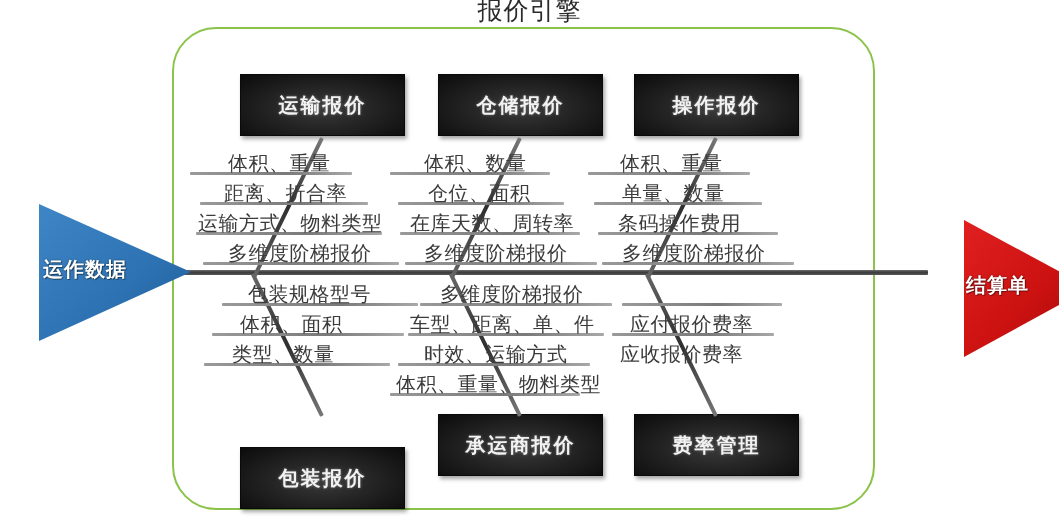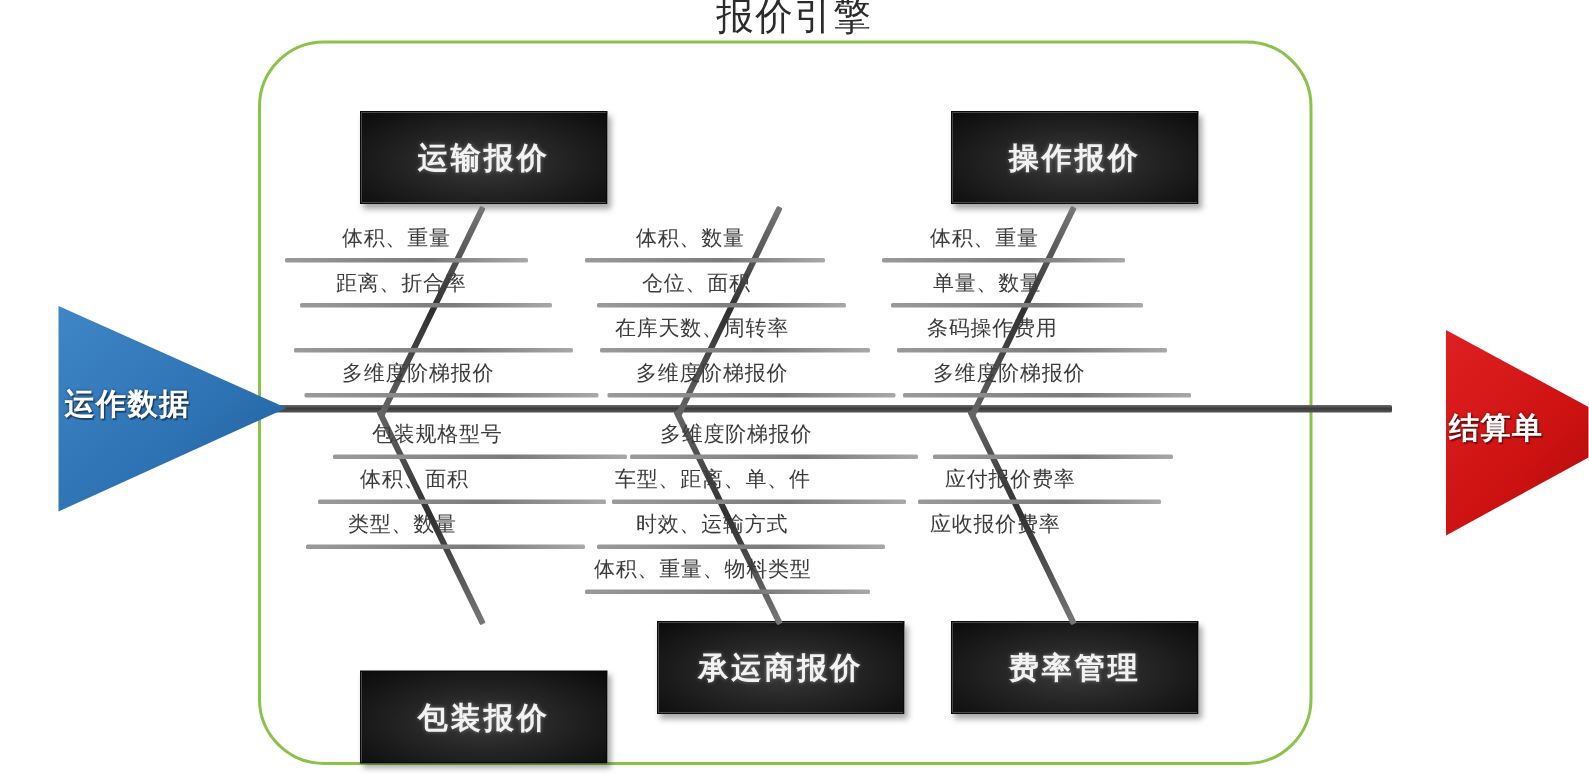--- a/index.html
+++ b/index.html
@@ -68,21 +68,21 @@
   .bone{
     position:absolute;
     background:linear-gradient(to right,#777 0%,#2f2f2f 50%,#666 100%);
     transform-origin:0 50%;
     height:4px;border-radius:1px;
   }
 
   
   .sub{
     position:absolute;white-space:nowrap;
-    font-size:14px;color:#3b3b3b;letter-spacing:0.5px;
+    font-size:20px;color:#3b3b3b;letter-spacing:0.5px;
     font-family:"DejaVu Sans","Liberation Sans",sans-serif;
   }
   .rule{
     position:absolute;height:3px;
     background:linear-gradient(to right,#9a9a9a 0%,#7a7a7a 60%,#a8a8a8 100%);
     border-radius:1px;
   }
 </style>
 </head>
 <body>
@@ -125,23 +125,27 @@
 
   <div class="cat-box" style="left:240px;top:74px;">
     <span class="cat-label">运输报价</span>
   </div>
   <div class="bone" style="left:322px;top:136px;width:155px;transform:rotate(116deg);"></div>
   <div class="rule" style="left:190px;top:172px;width:162px;"></div>
   <div class="sub" style="left:228px;top:150px;">体积、重量</div>
   <div class="rule" style="left:200px;top:202px;width:168px;"></div>
   <div class="sub" style="left:224px;top:180px;">距离、折合率</div>
   <div class="rule" style="left:196px;top:232px;width:186px;"></div>
+  <div class="sub" style="left:198px;top:210px;">运输方式、物料类型</div>
   <div class="rule" style="left:203px;top:262px;width:196px;"></div>
   <div class="sub" style="left:228px;top:240px;">多维度阶梯报价</div>
 
+  <div class="cat-box" style="left:438px;top:74px;">
+    <span class="cat-label">仓储报价</span>
+  </div>
   <div class="bone" style="left:520px;top:136px;width:155px;transform:rotate(116deg);"></div>
   <div class="rule" style="left:390px;top:172px;width:160px;"></div>
   <div class="sub" style="left:424px;top:150px;">体积、数量</div>
   <div class="rule" style="left:398px;top:202px;width:166px;"></div>
   <div class="sub" style="left:428px;top:180px;">仓位、面积</div>
   <div class="rule" style="left:400px;top:232px;width:180px;"></div>
   <div class="sub" style="left:410px;top:210px;">在库天数、周转率</div>
   <div class="rule" style="left:405px;top:262px;width:192px;"></div>
   <div class="sub" style="left:424px;top:240px;">多维度阶梯报价</div>
 

